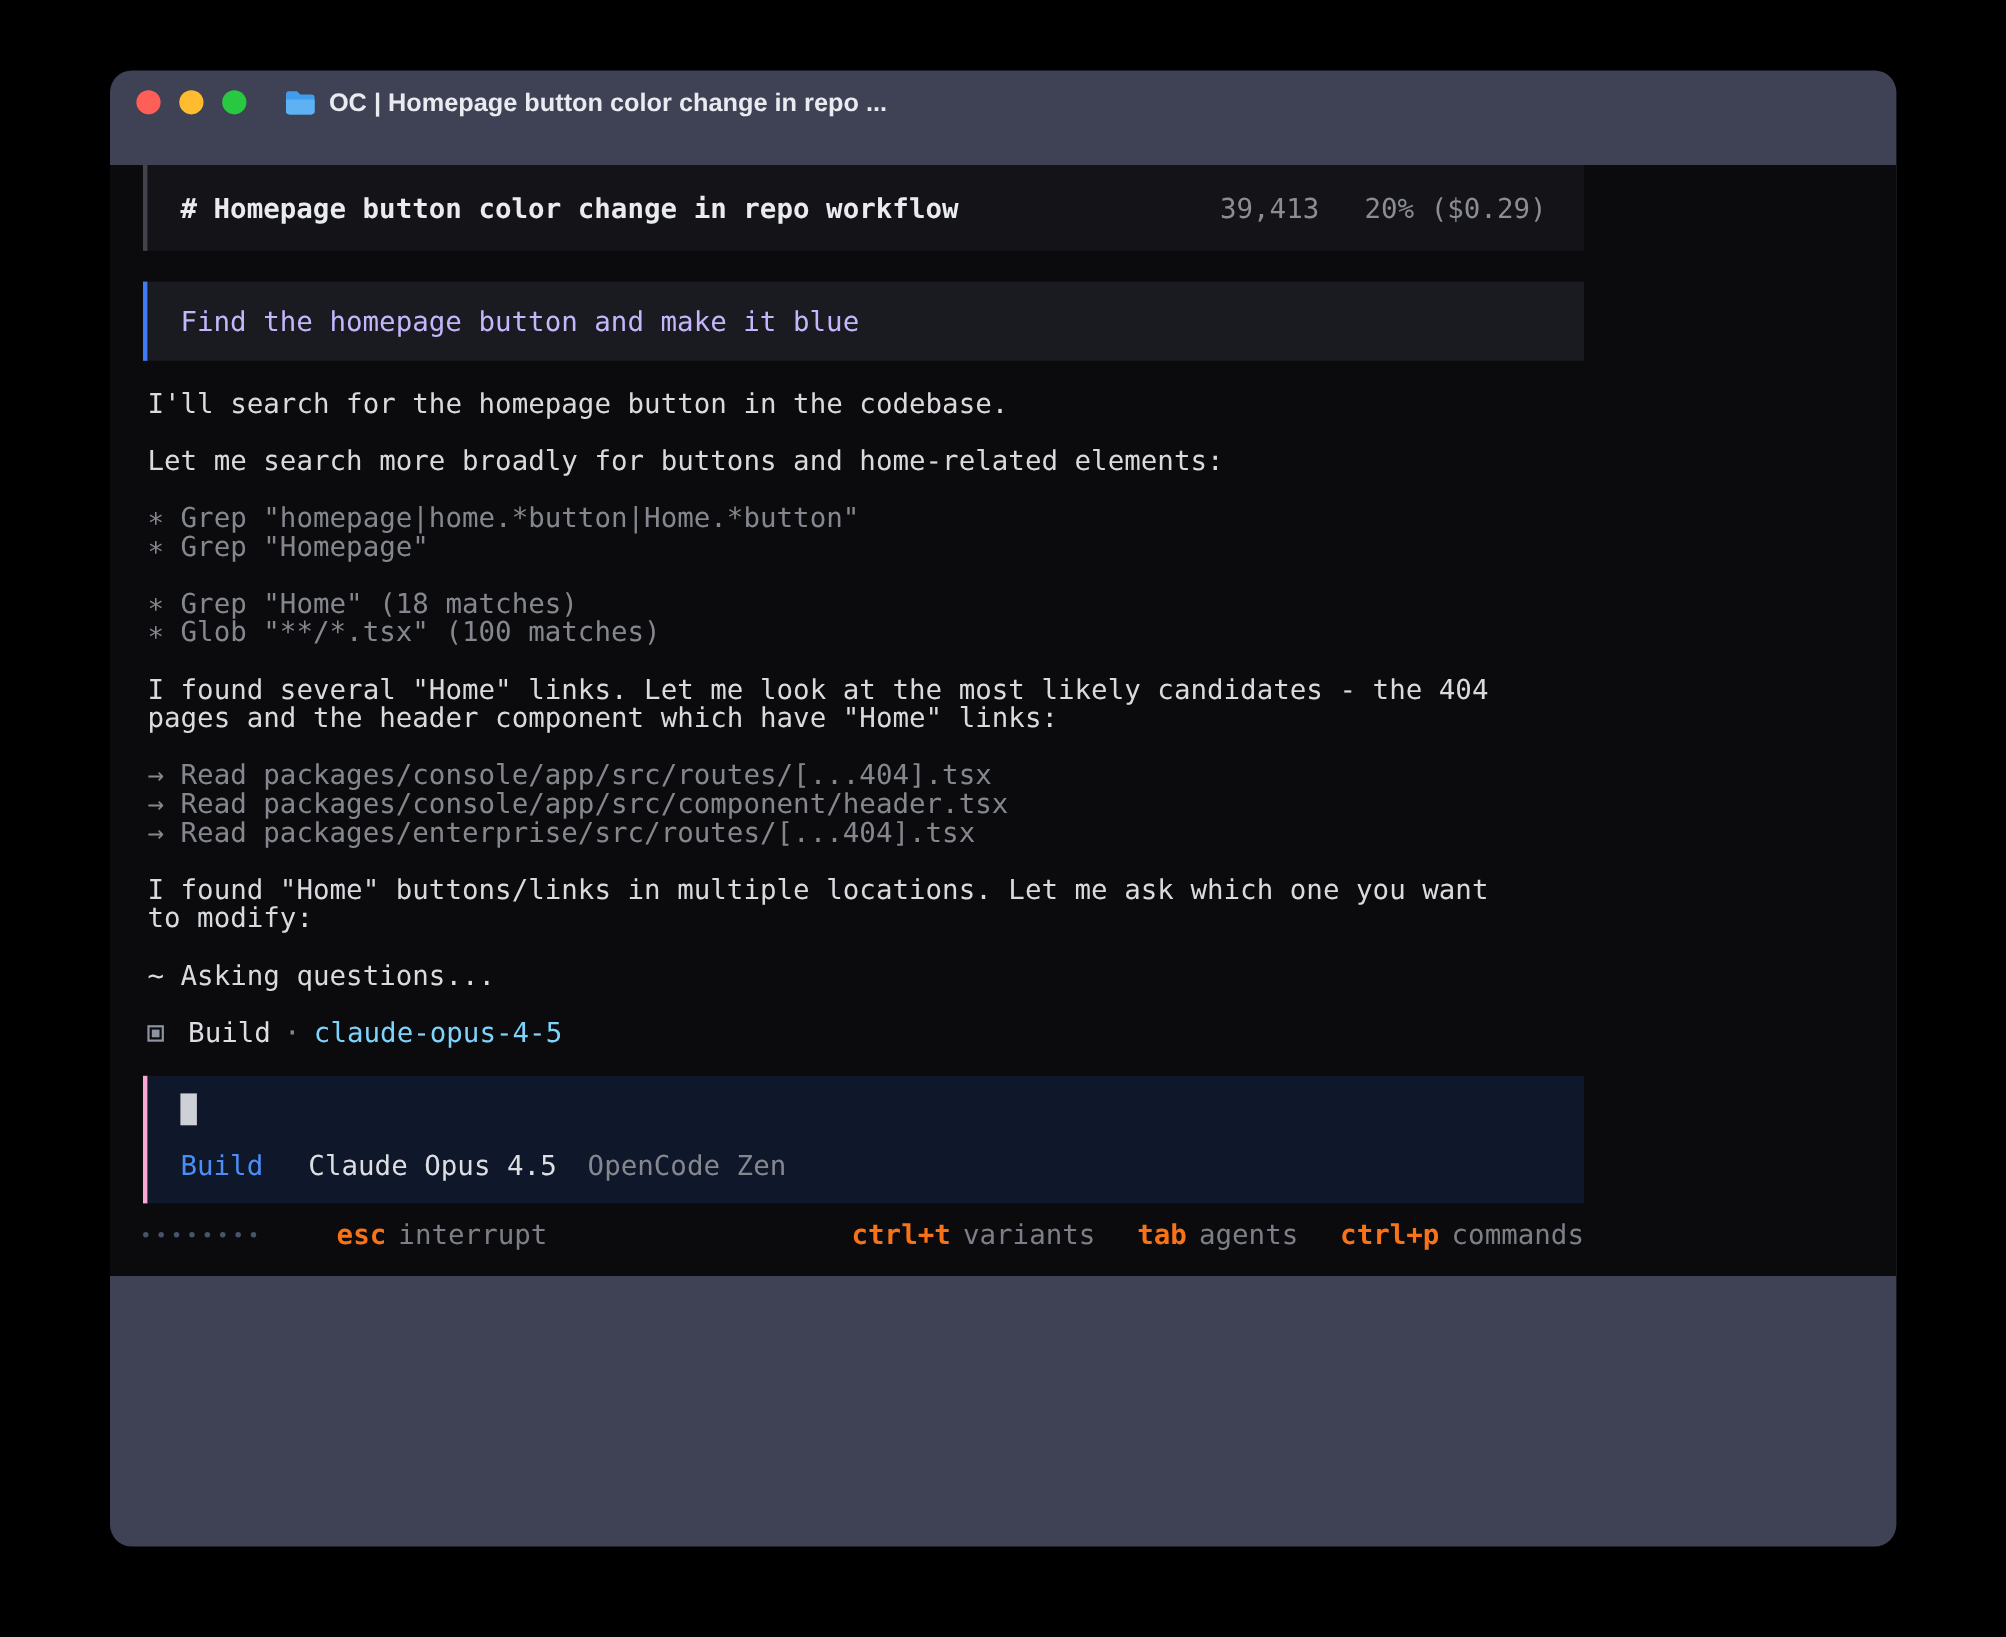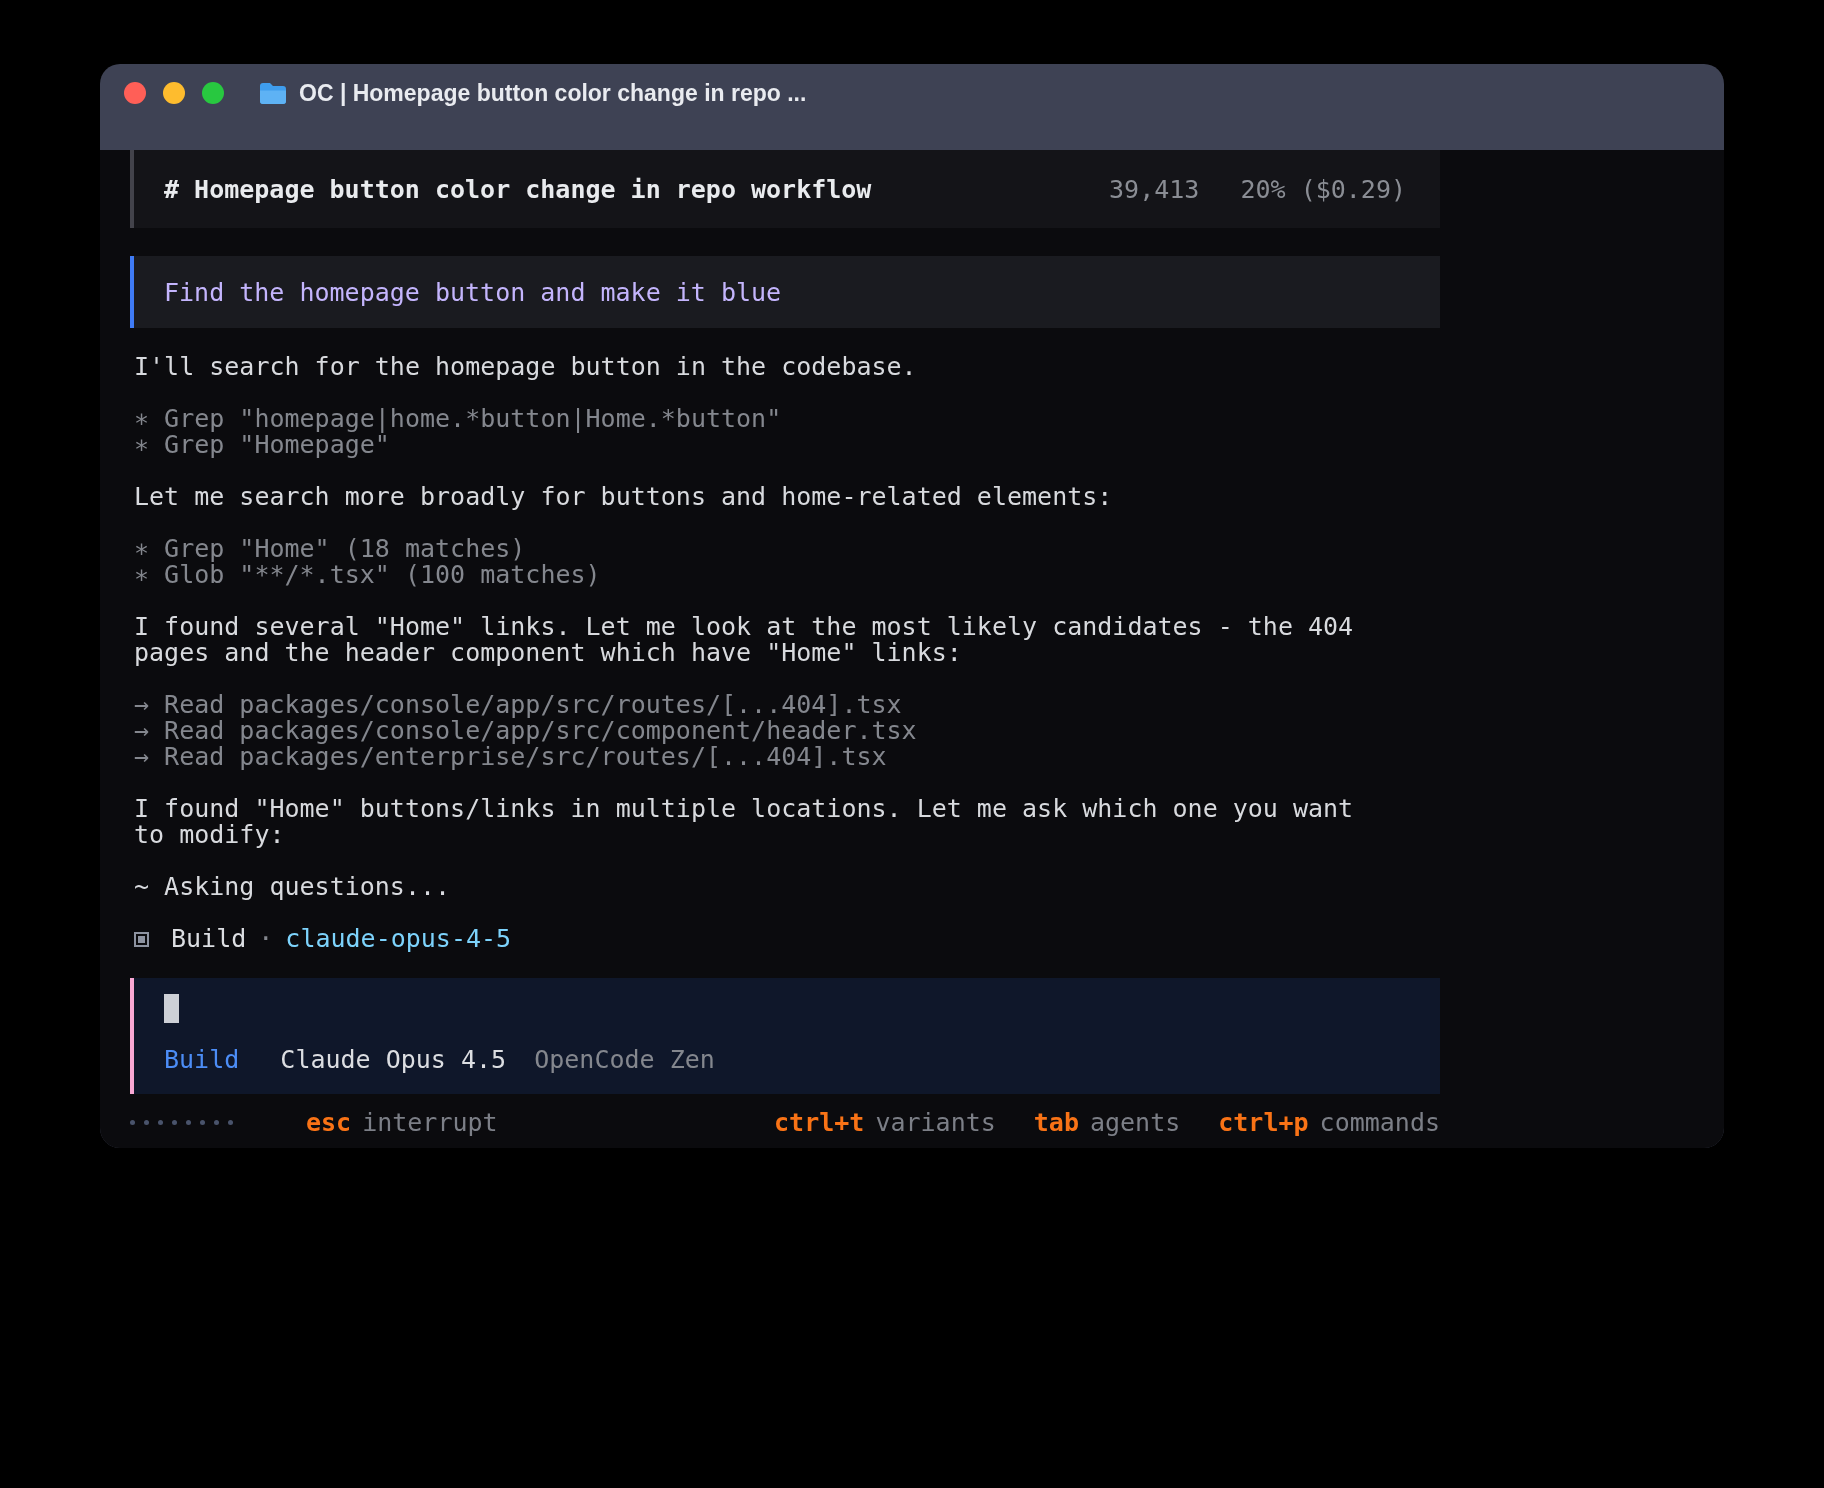--- a/index.html
+++ b/index.html
@@ -6,21 +6,21 @@
   html,body { margin:0; padding:0; }
   body {
     width:1824px; height:1488px;
     background:#000000;
     overflow:hidden;
     font-family:"DejaVu Sans Mono", monospace;
   }
 
   .window {
     position:absolute; left:100px; top:64px;
-    width:1624px; height:1084px;
+    width:1624px; height:1342px;
     background:#3e4254;
     border-radius:20px;
     overflow:hidden;
   }
 
   
   .titlebar {
     height:58px;
     display:flex; align-items:center;
     padding:0 24px;
@@ -147,26 +147,26 @@
       </span>
     </div>
 
     <div class="user-block">
       <span>Find the homepage button and make it blue</span>
     </div>
 
     <div class="transcript">
       <div class="group txt">I'll search for the homepage button in the codebase.</div>
 
+      <div class="group txt">Let me search more broadly for buttons and home-related elements:</div>
+
       <div class="group">
         <div class="tool">∗ Grep "homepage|home.*button|Home.*button"</div>
         <div class="tool">∗ Grep "Homepage"</div>
       </div>
-
-      <div class="group txt">Let me search more broadly for buttons and home-related elements:</div>
 
       <div class="group">
         <div class="tool">∗ Grep "Home" (18 matches)</div>
         <div class="tool">∗ Glob "**/*.tsx" (100 matches)</div>
       </div>
 
       <div class="group txt">I found several "Home" links. Let me look at the most likely candidates - the 404 pages and the header component which have "Home" links:</div>
 
       <div class="group">
         <div class="tool">→ Read packages/console/app/src/routes/[...404].tsx</div>

